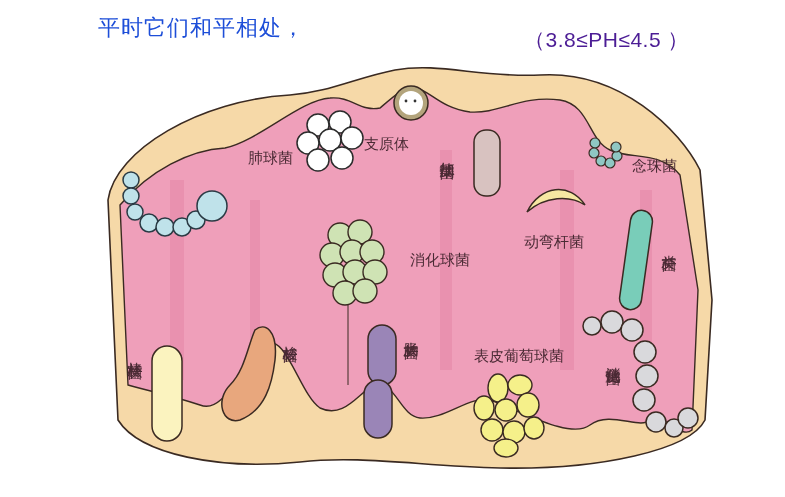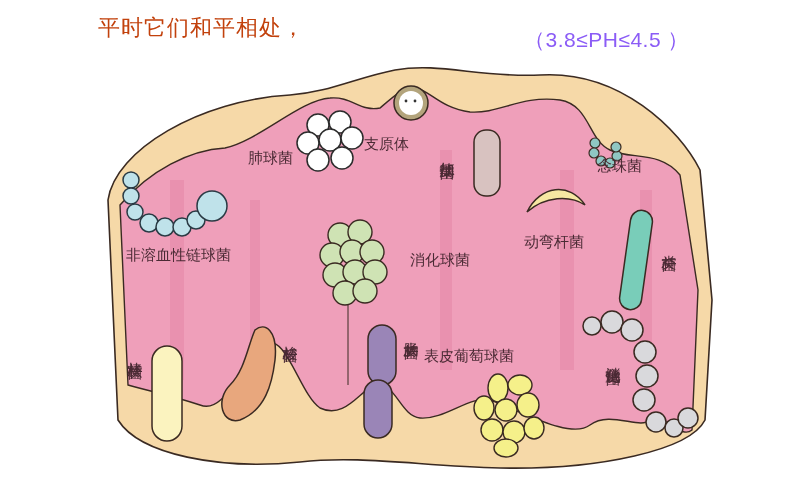--- a/index.html
+++ b/index.html
@@ -1,22 +1,22 @@
 <!DOCTYPE html>
 <html><head>
   <meta charset="utf-8">
   <style>
     html, body { margin: 0; padding: 0; background: #ffffff; }
     body { width: 785px; height: 497px; position: relative; overflow: hidden;
            font-family: "DejaVu Sans", sans-serif; }
     .canvas { position: absolute; left: 0; top: 0; width: 785px; height: 497px; }
     .title { position: absolute; left: 98px; top: 14px; font-size: 22px; line-height: 28px;
-             color: #c2410c; font-family: "DejaVu Serif", serif; letter-spacing: 1px; }
+             color: #1d4ed8; font-family: "DejaVu Serif", serif; letter-spacing: 1px; }
     .title .line { display: block; }
-    .ph { position: absolute; left: 524px; top: 26px; font-size: 21px; color: #8b5cf6;
+    .ph { position: absolute; left: 524px; top: 26px; font-size: 21px; color: #4c1d95;
           font-family: "Liberation Sans", sans-serif; letter-spacing: 0.5px; }
     .lbl { position: absolute; font-size: 15px; color: #4a2a34; font-family: "DejaVu Serif", serif;
            white-space: nowrap; line-height: 17px; }
     .v { writing-mode: vertical-rl; text-orientation: upright; letter-spacing: 1px; }
   </style>
 </head>
 <body>
 
 <div class="canvas">
   <svg width="785" height="497" viewBox="0 0 785 497">
@@ -133,23 +133,22 @@
   </svg>
 
   <div class="title">
     <span class="line">平时它们和平相处，</span>
   </div>
   <div class="ph">（3.8≤PH≤4.5 ）</div>
 
   <span class="lbl" style="left:248px;top:150px">肺球菌</span>
   <span class="lbl" style="left:364px;top:136px">支原体</span>
   <span class="lbl v" style="left:438px;top:150px">加德纳菌</span>
-  <span class="lbl" style="left:597px;top:158px">念珠菌</span>
-  <span class="lbl" style="left:126px;top:247px">非溶血性链球菌</span>
+  <span class="lbl" style="left:632px;top:158px">念珠菌</span>
   <span class="lbl" style="left:524px;top:234px">动弯杆菌</span>
   <span class="lbl v" style="left:660px;top:243px">类杆菌</span>
   <span class="lbl" style="left:410px;top:252px">消化球菌</span>
   <span class="lbl v" style="left:126px;top:350px">棒状杆菌</span>
   <span class="lbl v" style="left:281px;top:334px">梭杆菌</span>
   <span class="lbl v" style="left:402px;top:330px">大肠杆菌</span>
-  <span class="lbl" style="left:424px;top:348px">表皮葡萄球菌</span>
+  <span class="lbl" style="left:474px;top:348px">表皮葡萄球菌</span>
   <span class="lbl v" style="left:604px;top:355px">消化链球菌</span>
 </div>
 
 </body></html>

